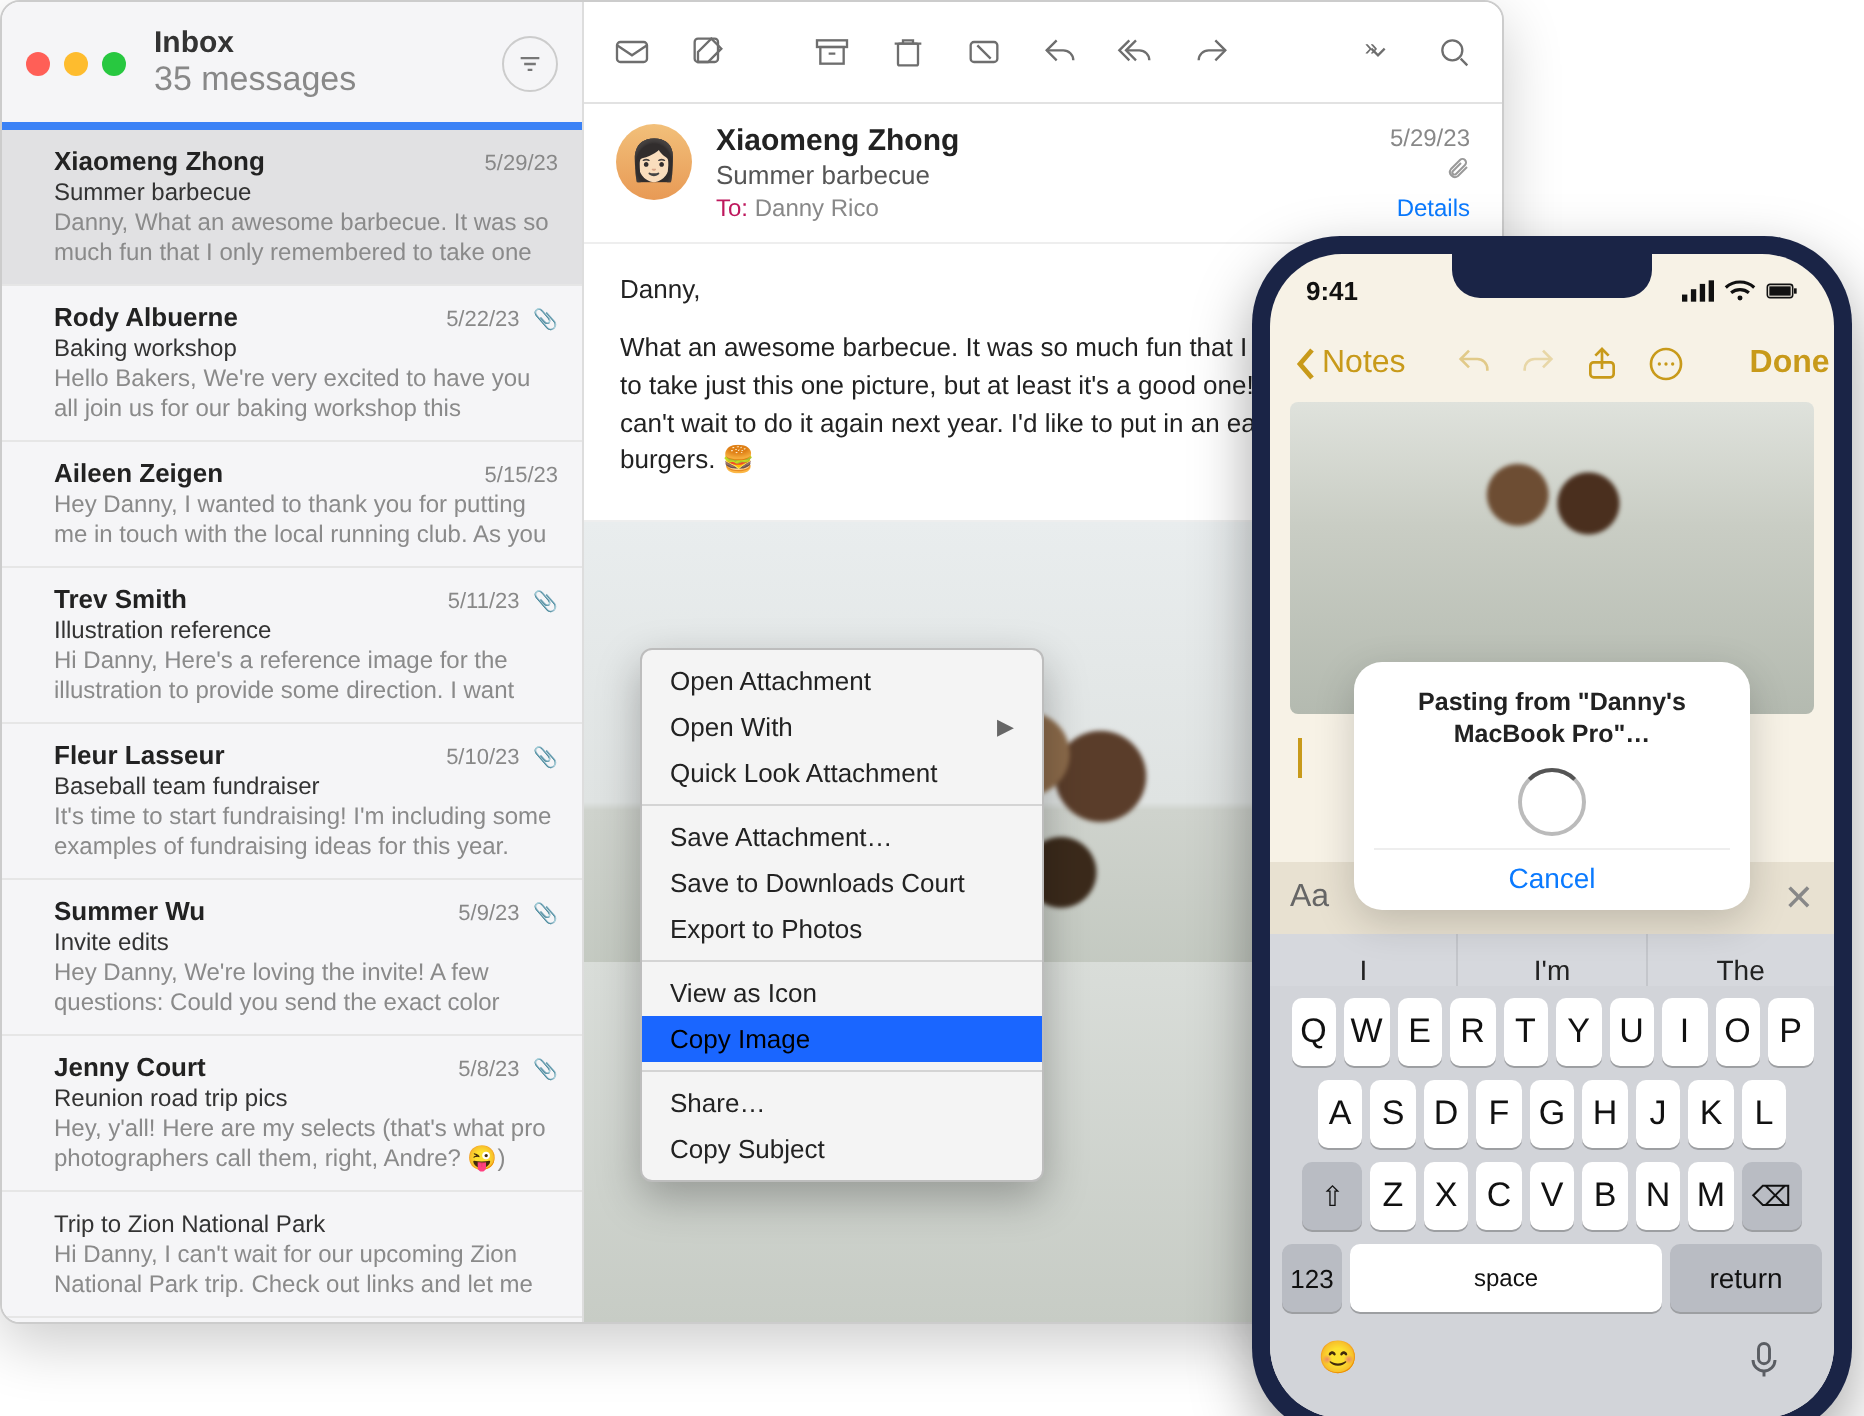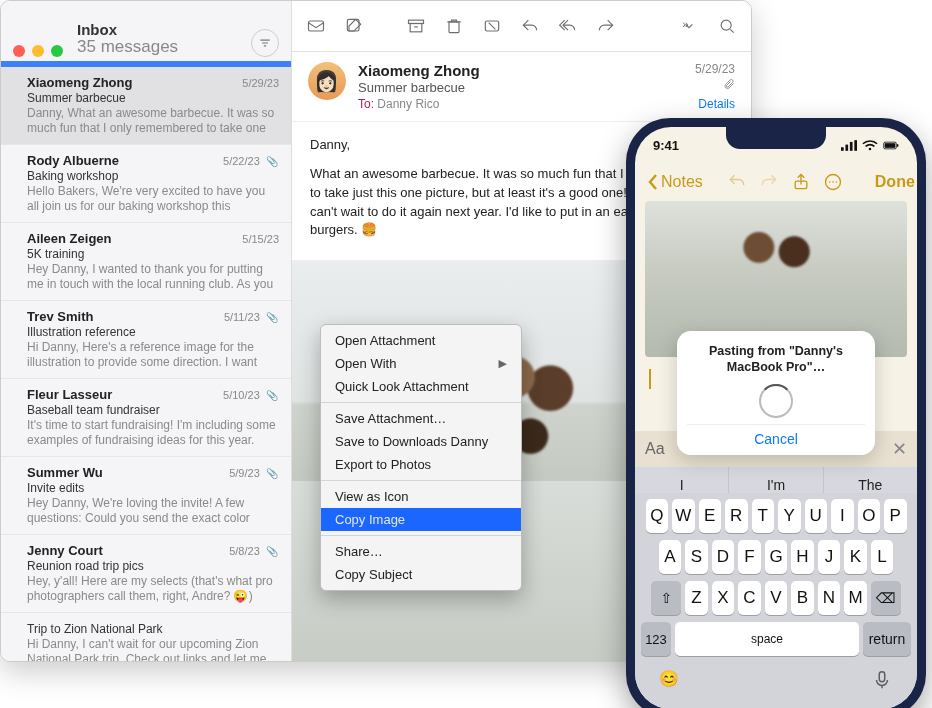--- a/index.html
+++ b/index.html
@@ -1,20 +1,20 @@
 <!DOCTYPE html>
 <html><head>
 <meta charset="utf-8">
 <style>
   html,body{margin:0;padding:0;background:#fff;font-family:-apple-system,BlinkMacSystemFont,"Helvetica Neue",Arial,sans-serif;}
   #stage{position:relative;width:932px;height:708px;overflow:hidden;}
   .mail-window{position:absolute;left:0;top:0;width:750px;height:660px;background:#fff;border:1px solid #ccc;border-radius:10px;box-shadow:0 10px 30px rgba(0,0,0,0.2);overflow:hidden;display:flex;}
   
   .sidebar{width:290px;height:100%;background:#f5f5f7;border-right:1px solid #ddd;display:flex;flex-direction:column;}
-  .sb-header{height:50px;padding:6px 12px 4px 12px;display:flex;align-items:flex-end;border-bottom:6px solid #3b82f6;}
+  .sb-header{height:50px;padding:6px 12px 4px 12px;display:flex;align-items:center;border-bottom:4px solid #3b82f6;}
   .traffic{display:flex;gap:7px;margin-right:14px;}
   .tl{width:12px;height:12px;border-radius:50%;}
   .tl.red{background:#ff5f57;}
   .tl.yellow{background:#febc2e;}
   .tl.green{background:#28c840;}
   .sb-title{flex:1;line-height:1.1;}
   .sb-title .t1{font-weight:600;font-size:15px;color:#333;}
   .sb-title .t2{font-size:17px;color:#888;}
   .sb-header .filter-icon{width:26px;height:26px;border:1px solid #ccc;border-radius:50%;display:flex;align-items:center;justify-content:center;color:#777;font-size:13px;}
   .list{flex:1;overflow:hidden;}
@@ -45,21 +45,21 @@
   .ch-att{color:#999;margin-top:2px;}
   .ch-details{color:#0a7aff;margin-top:4px;}
   .body{padding:14px 18px;font-size:13px;color:#222;line-height:1.45;}
   .photo-area{margin:6px 0 0 0;height:400px;background:linear-gradient(#e9edee 0%, #dfe3e2 35%, #cfd3cd 36%, #bbc2b8 70%, #a9b1a4 100%);border-top:1px solid #eee;position:relative;}
   
   .photo-area::before{content:"";position:absolute;left:34%;top:15%;width:36%;height:40%;background:radial-gradient(circle at 40% 35%, #8b6a4a 0 14%, transparent 15%),radial-gradient(circle at 62% 42%, #5a3d2a 0 16%, transparent 17%),radial-gradient(circle at 50% 72%, #3b2a1b 0 12%, transparent 13%);filter:blur(1px);}
   .photo-area::after{content:"";position:absolute;left:0;right:0;bottom:0;height:45%;background:linear-gradient(#d9ddd9,#c7ccc5);}
   
   .ctx{position:absolute;left:320px;top:324px;width:200px;background:#f4f4f4;border:1px solid #bdbdbd;border-radius:6px;box-shadow:0 8px 22px rgba(0,0,0,0.28);padding:4px 0;font-size:13px;z-index:50;}
   .ctx .item{padding:4px 14px;color:#222;display:flex;justify-content:space-between;align-items:center;}
-  .ctx .item.hl{background:#1a66ff;color:#e5e5e5;align-items:flex-end;}
+  .ctx .item.hl{background:#1a66ff;color:#000000;align-items:flex-end;}
   .ctx hr{border:none;border-top:1px solid #d4d4d4;margin:4px 0;}
   .ctx .arw{color:#666;font-size:11px;}
   
   .iphone{position:absolute;right:6px;top:118px;width:282px;height:582px;background:#1a2446;border-radius:44px;padding:9px;box-shadow:0 12px 30px rgba(0,0,0,0.35);z-index:60;}
   .screen{width:100%;height:100%;background:#f7f2e6;border-radius:36px;overflow:hidden;position:relative;display:flex;flex-direction:column;}
   .notch{position:absolute;top:0;left:50%;transform:translateX(-50%);width:100px;height:22px;background:#1a2446;border-bottom-left-radius:14px;border-bottom-right-radius:14px;z-index:5;}
   .statusbar{height:36px;display:flex;justify-content:space-between;align-items:center;padding:0 18px;font-size:13px;font-weight:600;color:#111;}
   .sb-icons{display:flex;gap:5px;align-items:center;}
   .sb-icons svg{width:16px;height:11px;}
   .notes-top{height:38px;display:flex;align-items:center;padding:0 12px;gap:12px;color:#c89a1a;font-size:16px;}
@@ -83,21 +83,21 @@
   .sugg div{flex:1;display:flex;align-items:center;justify-content:center;font-size:14px;color:#222;border-right:1px solid #c4c6cb;}
   .sugg div:last-child{border-right:none;}
   .keyboard{position:absolute;left:0;right:0;bottom:0;height:206px;background:#d2d4d9;padding:6px 4px 4px 4px;display:flex;flex-direction:column;gap:7px;}
   .krow{display:flex;gap:4px;justify-content:center;}
   .key{background:#fff;border-radius:5px;box-shadow:0 1px 0 rgba(0,0,0,0.25);height:34px;display:flex;align-items:center;justify-content:center;font-size:17px;color:#111;}
   .key.letter{width:22.5px;}
   .row2{padding:0 12px;}
   .key.shift,.key.del{width:30px;background:#b9bcc3;font-size:14px;}
   .key.num{width:30px;background:#b9bcc3;font-size:13px;}
   .key.space{flex:1;font-size:12px;}
-  .key.ret{width:48px;background:#b9bcc3;font-size:14px;}
+  .key.ret{width:76px;background:#b9bcc3;font-size:14px;}
   .kbottom{display:flex;gap:4px;padding:0 2px;}
   .krow4{display:flex;justify-content:space-between;padding:6px 20px 0 20px;color:#5a5d63;}
   .krow4 svg{width:22px;height:22px;fill:none;stroke:currentColor;stroke-width:1.6;}
 </style>
 </head>
 <body>
 <div id="stage">
 
 <div class="mail-window">
 
@@ -135,21 +135,20 @@
               <span class="date">5/22/23<span class="att"> 📎</span></span>
             </div>
             <div class="subject">Baking workshop</div>
             <div class="preview">Hello Bakers, We're very excited to have you all join us for our baking workshop this Saturday…</div>
           </div>
           <div class="msg">
             <div class="row1">
               <span class="sender">Aileen Zeigen</span>
               <span class="date">5/15/23</span>
             </div>
-            <div class="subject">5K training</div>
             <div class="preview">Hey Danny, I wanted to thank you for putting me in touch with the local running club. As you ca…</div>
           </div>
           <div class="msg">
             <div class="row1">
               <span class="sender">Trev Smith</span>
               <span class="date">5/11/23<span class="att"> 📎</span></span>
             </div>
             <div class="subject">Illustration reference</div>
             <div class="preview">Hi Danny, Here's a reference image for the illustration to provide some direction. I want th…</div>
           </div>
@@ -292,21 +291,21 @@
         <span class="arw">▶</span>
       </div>
       <div class="item">
         <span>Quick Look Attachment</span>
       </div>
       <hr>
       <div class="item">
         <span>Save Attachment…</span>
       </div>
       <div class="item">
-        <span>Save to Downloads Danny</span>
+        <span>Save to Downloads Court</span>
       </div>
       <div class="item">
         <span>Export to Photos</span>
       </div>
       <hr>
       <div class="item">
         <span>View as Icon</span>
       </div>
       <div class="item hl">
         <span>Copy Image</span>

